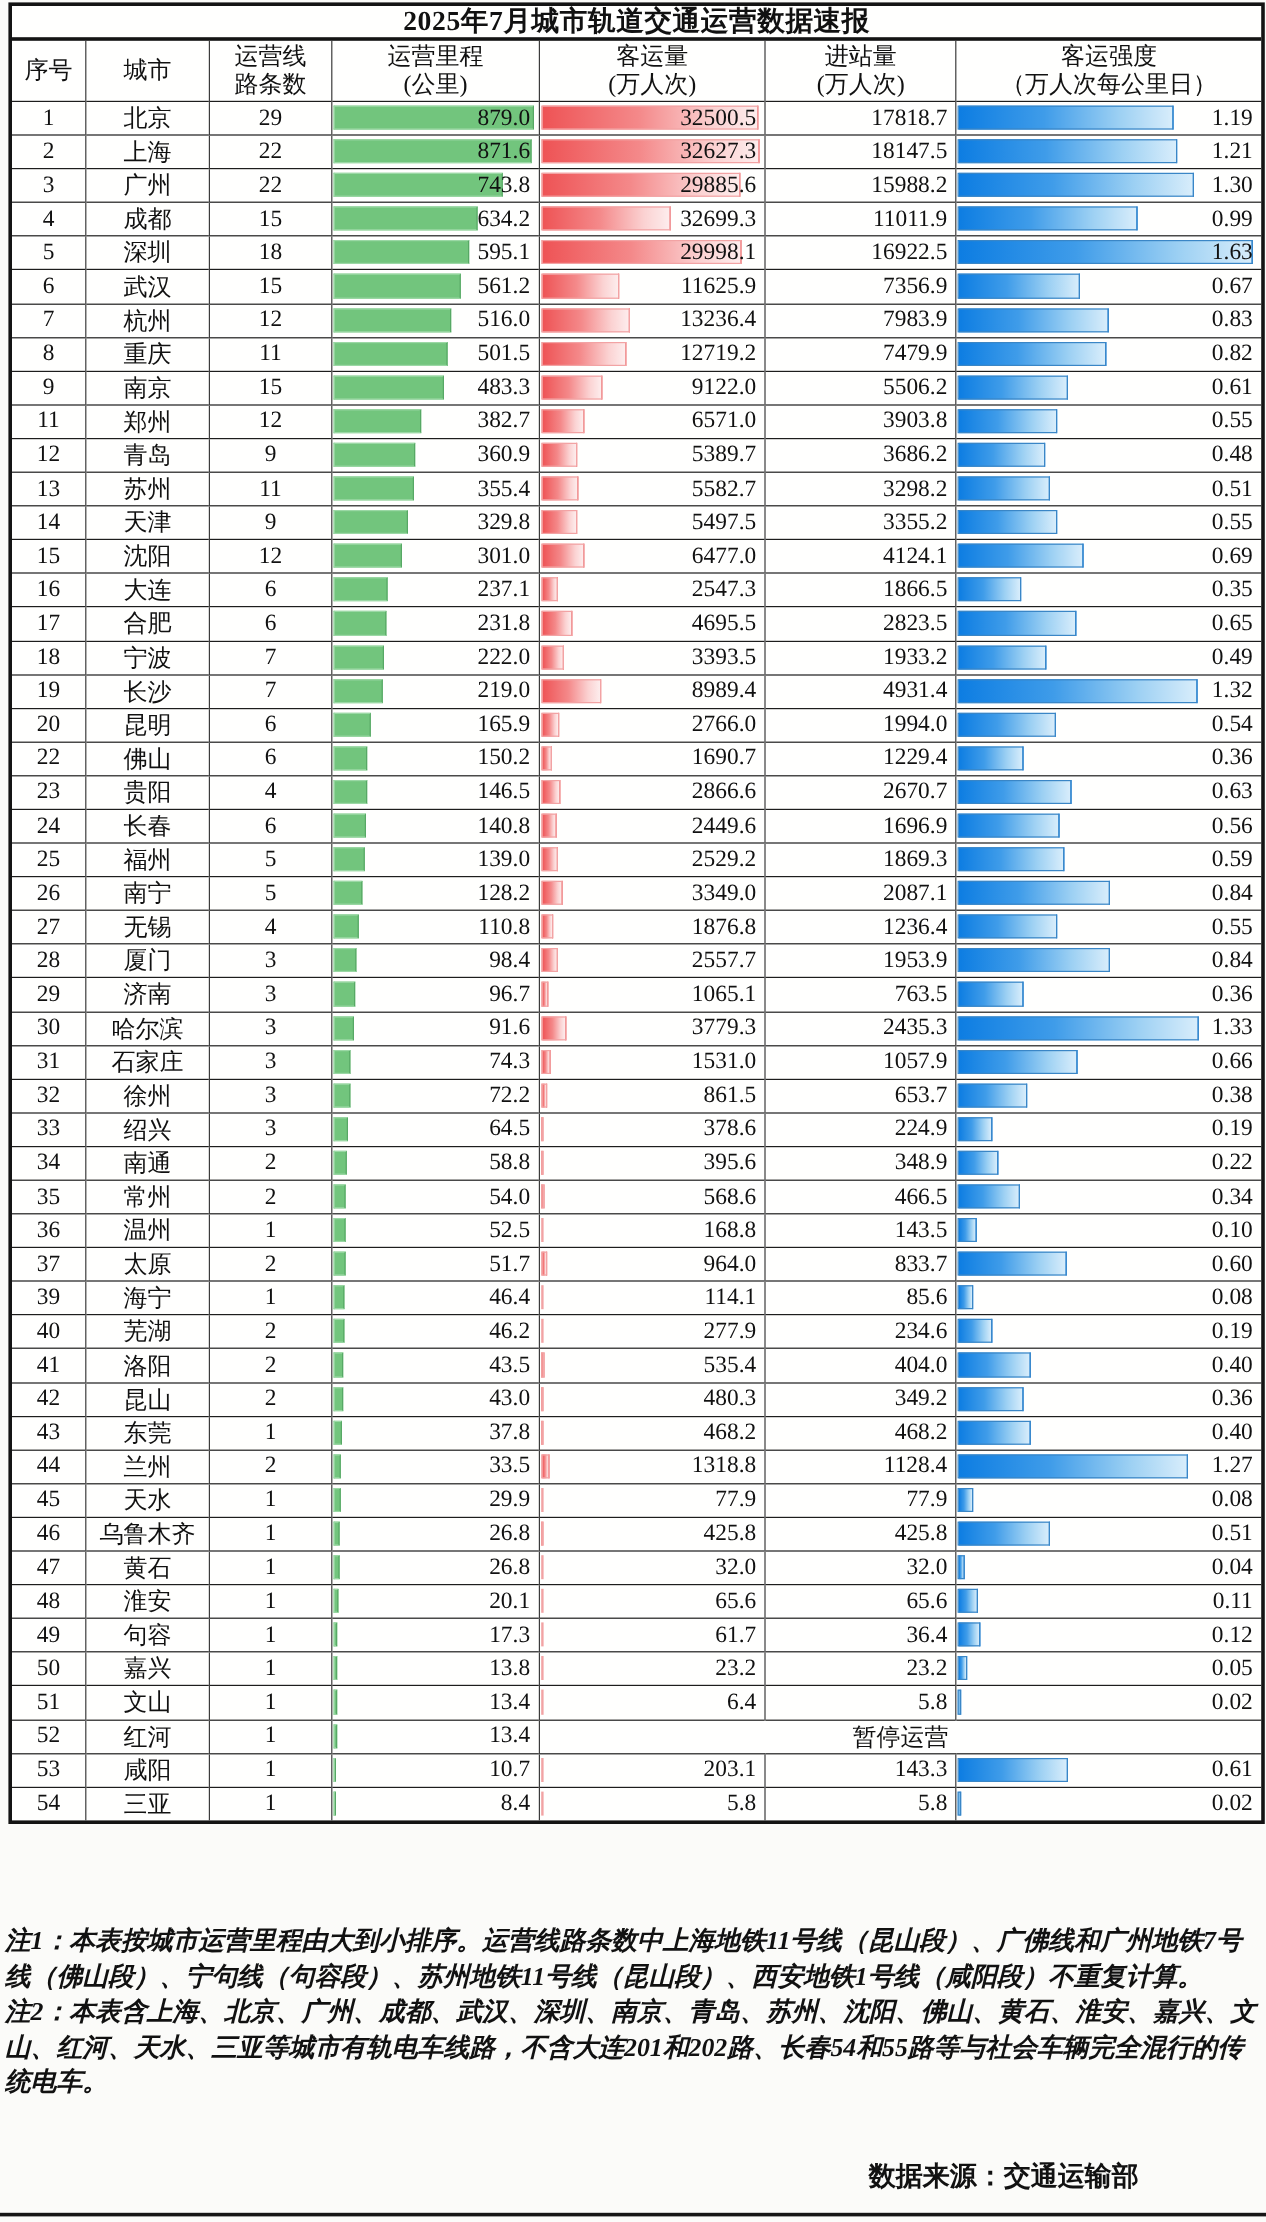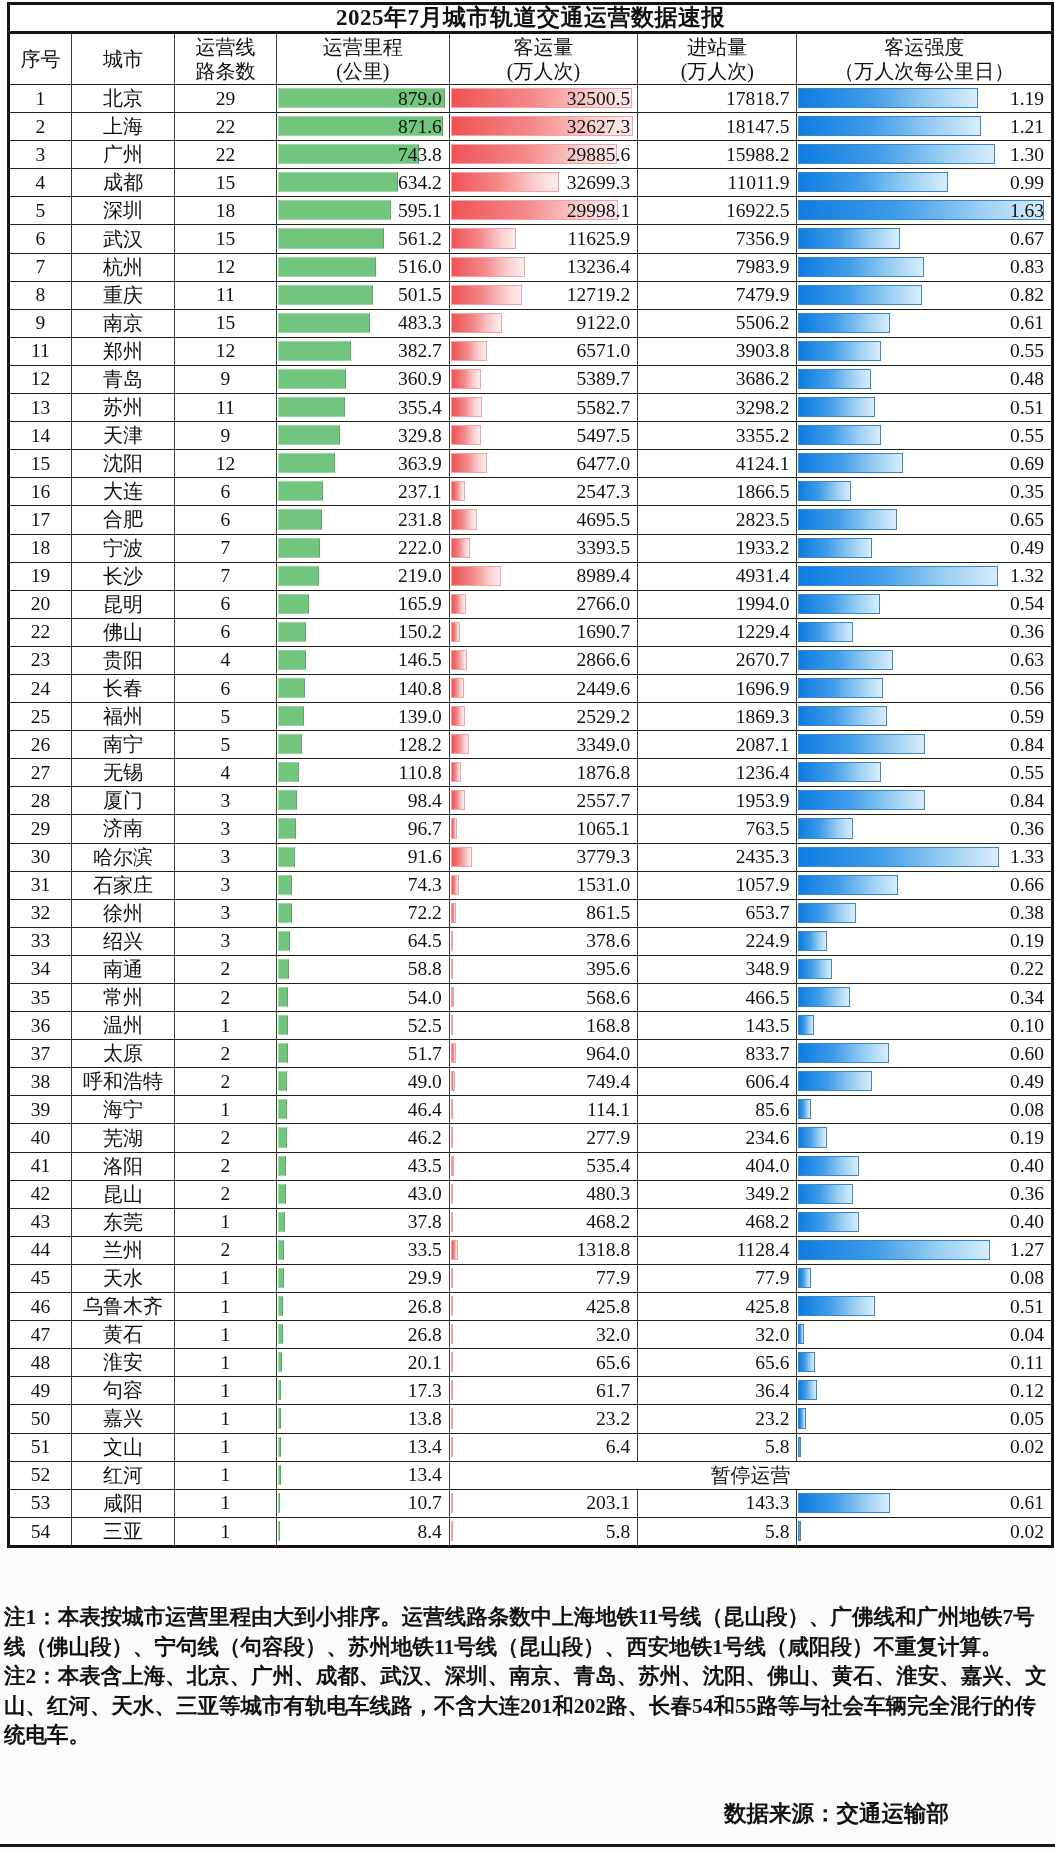--- a/index.html
+++ b/index.html
@@ -53,21 +53,21 @@
   .bar-blue{
     background:linear-gradient(90deg,#0d7de2 0%,#3f9ce9 40%,#9cd0f3 75%,#d8edfb 100%);
     border:1px solid #3a86c6;
   }
   td.c-susp{text-align:center;font-size:20px;}
   .notes{
     position:absolute;left:4px;top:1603px;width:1047px;
     font-weight:bold;font-size:21.5px;line-height:29.5px;
     text-align:left;
   }
-  .notes p{margin:0;}
+  .notes p{margin:0;font-style:italic;}
   .source{
     position:absolute;right:106px;top:1798px;
     font-weight:bold;font-size:22.5px;
   }
   .bottom-rule{
     position:absolute;left:0;top:1844px;width:1055px;height:3px;background:#161616;
   }
 </style>
 </head>
 <body>
@@ -229,21 +229,21 @@
           <td class="c-lines">9</td>
           <td class="c-num bar-cell"><span class="bar bar-green" style="width:36.39%"></span><span class="num">329.8</span></td>
           <td class="c-num bar-cell"><span class="bar bar-red" style="width:16.34%"></span><span class="num">5497.5</span></td>
           <td class="c-num">3355.2</td>
           <td class="c-num bar-cell"><span class="bar bar-blue" style="width:32.73%"></span><span class="num">0.55</span></td>
         </tr>
         <tr>
           <td class="c-no">15</td>
           <td class="c-city">沈阳</td>
           <td class="c-lines">12</td>
-          <td class="c-num bar-cell"><span class="bar bar-green" style="width:33.22%"></span><span class="num">363.9</span></td>
+          <td class="c-num bar-cell"><span class="bar bar-green" style="width:33.22%"></span><span class="num">301.0</span></td>
           <td class="c-num bar-cell"><span class="bar bar-red" style="width:19.26%"></span><span class="num">6477.0</span></td>
           <td class="c-num">4124.1</td>
           <td class="c-num bar-cell"><span class="bar bar-blue" style="width:41.06%"></span><span class="num">0.69</span></td>
         </tr>
         <tr>
           <td class="c-no">16</td>
           <td class="c-city">大连</td>
           <td class="c-lines">6</td>
           <td class="c-num bar-cell"><span class="bar bar-green" style="width:26.16%"></span><span class="num">237.1</span></td>
           <td class="c-num bar-cell"><span class="bar bar-red" style="width:7.57%"></span><span class="num">2547.3</span></td>
@@ -422,29 +422,20 @@
           <td class="c-num bar-cell"><span class="bar bar-blue" style="width:5.95%"></span><span class="num">0.10</span></td>
         </tr>
         <tr>
           <td class="c-no">37</td>
           <td class="c-city">太原</td>
           <td class="c-lines">2</td>
           <td class="c-num bar-cell"><span class="bar bar-green" style="width:5.71%"></span><span class="num">51.7</span></td>
           <td class="c-num bar-cell"><span class="bar bar-red" style="width:2.87%"></span><span class="num">964.0</span></td>
           <td class="c-num">833.7</td>
           <td class="c-num bar-cell"><span class="bar bar-blue" style="width:35.71%"></span><span class="num">0.60</span></td>
-        </tr>
-        <tr>
-          <td class="c-no">38</td>
-          <td class="c-city">呼和浩特</td>
-          <td class="c-lines">2</td>
-          <td class="c-num bar-cell"><span class="bar bar-green" style="width:5.41%"></span><span class="num">49.0</span></td>
-          <td class="c-num bar-cell"><span class="bar bar-red" style="width:2.23%"></span><span class="num">749.4</span></td>
-          <td class="c-num">606.4</td>
-          <td class="c-num bar-cell"><span class="bar bar-blue" style="width:29.16%"></span><span class="num">0.49</span></td>
         </tr>
         <tr>
           <td class="c-no">39</td>
           <td class="c-city">海宁</td>
           <td class="c-lines">1</td>
           <td class="c-num bar-cell"><span class="bar bar-green" style="width:5.12%"></span><span class="num">46.4</span></td>
           <td class="c-num bar-cell"><span class="bar bar-red" style="width:0.35%"></span><span class="num">114.1</span></td>
           <td class="c-num">85.6</td>
           <td class="c-num bar-cell"><span class="bar bar-blue" style="width:4.76%"></span><span class="num">0.08</span></td>
         </tr>

